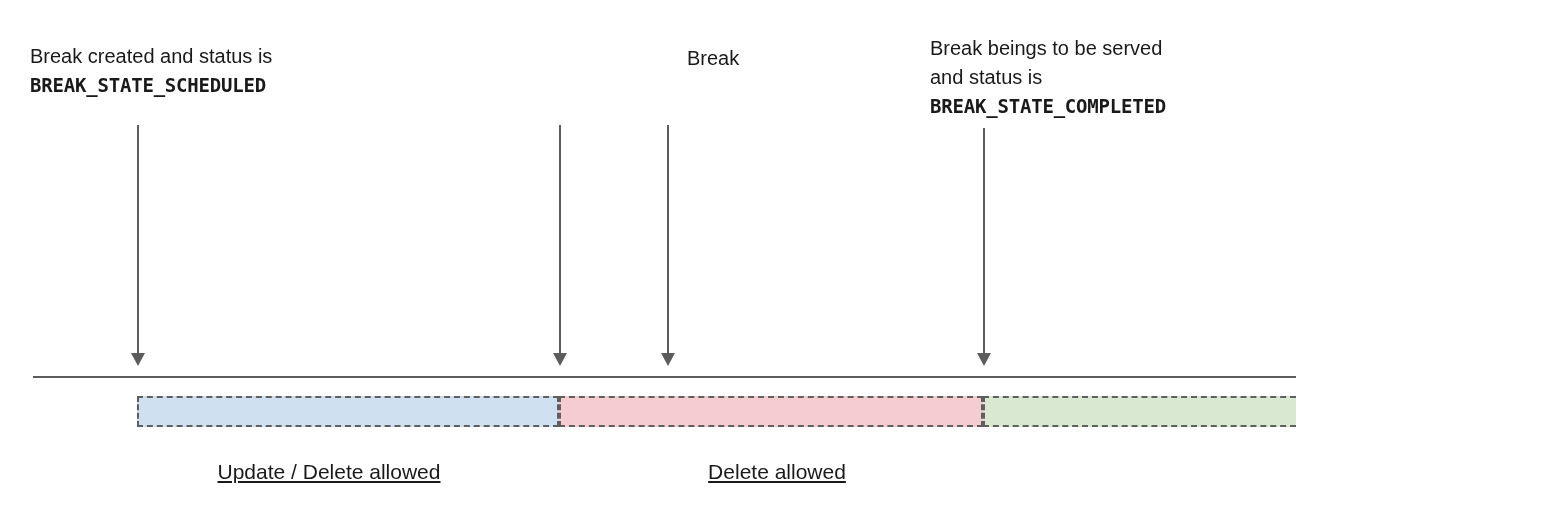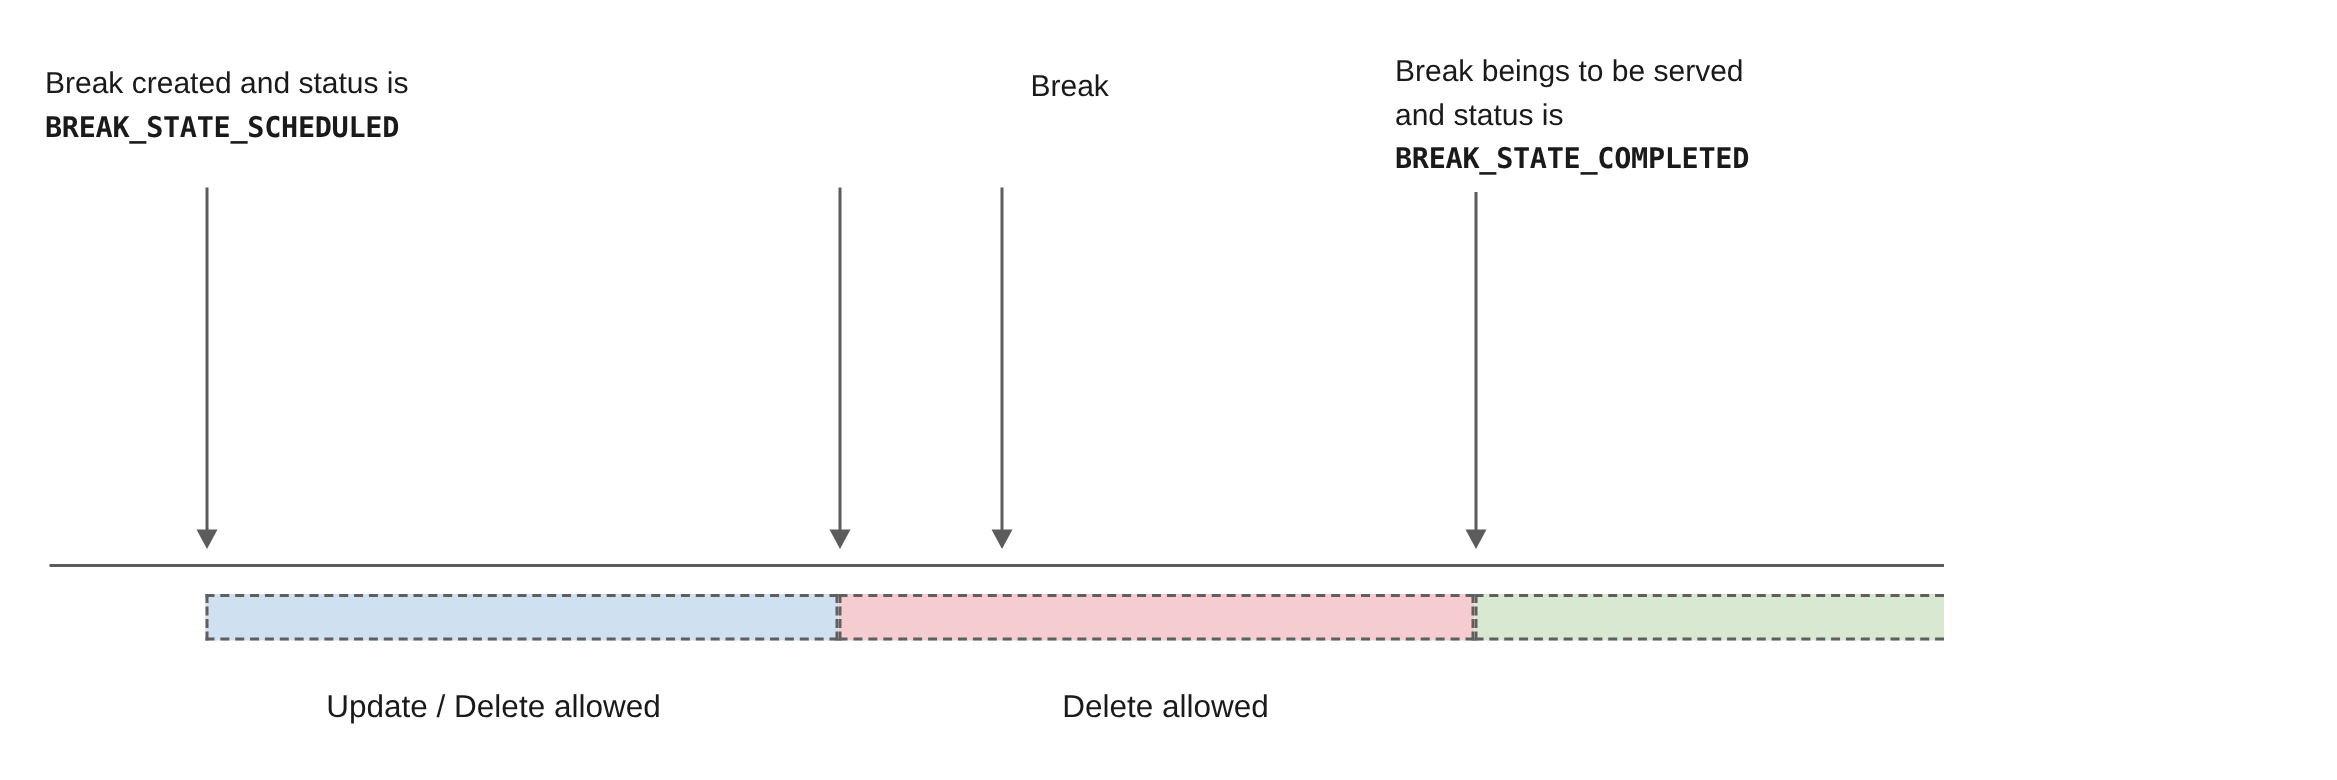--- a/index.html
+++ b/index.html
@@ -100,20 +100,21 @@
 
   
   .caption {
     position: absolute;
     top: 460px;
     font-size: 21px;
     color: #1a1a1a;
     text-align: center;
     white-space: nowrap;
     transform: translateX(-50%);
+    text-decoration: underline;
   }
 </style>
 </head>
 <body>
 
 <div id="canvas">
 
   <div class="annot" id="annot-0" style="left: 30px; top: 42px;">
       <span class="ln sans">Break created and status is</span>
       <span class="ln mono">BREAK_STATE_SCHEDULED</span>

